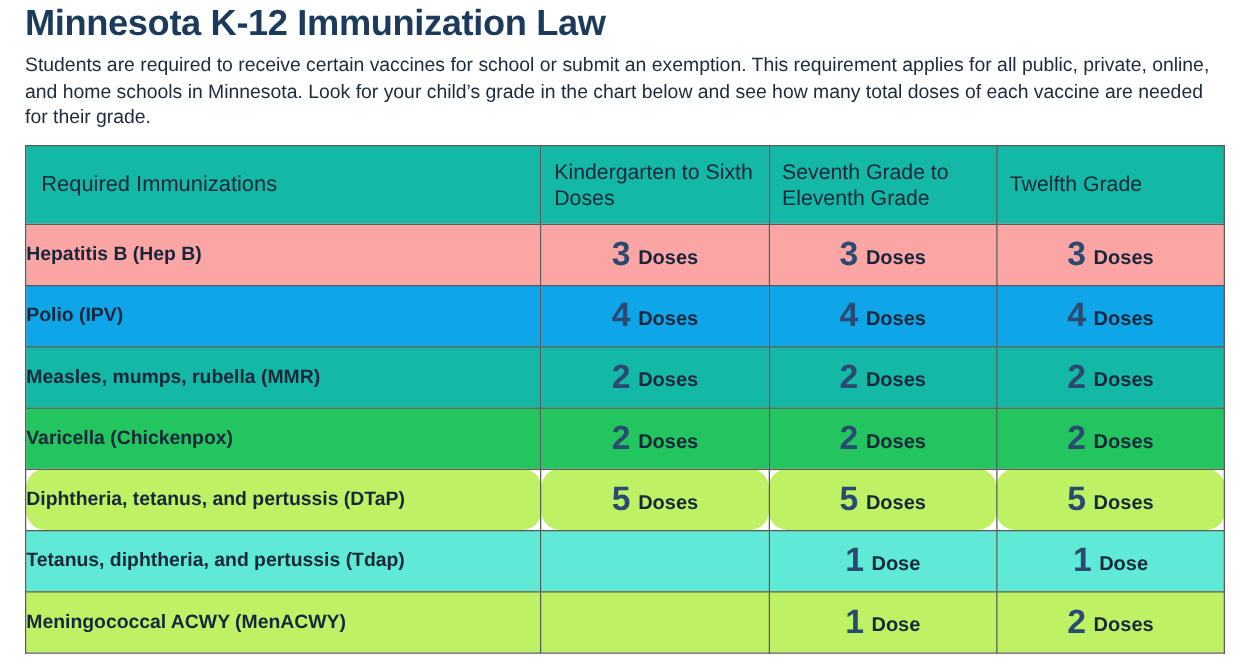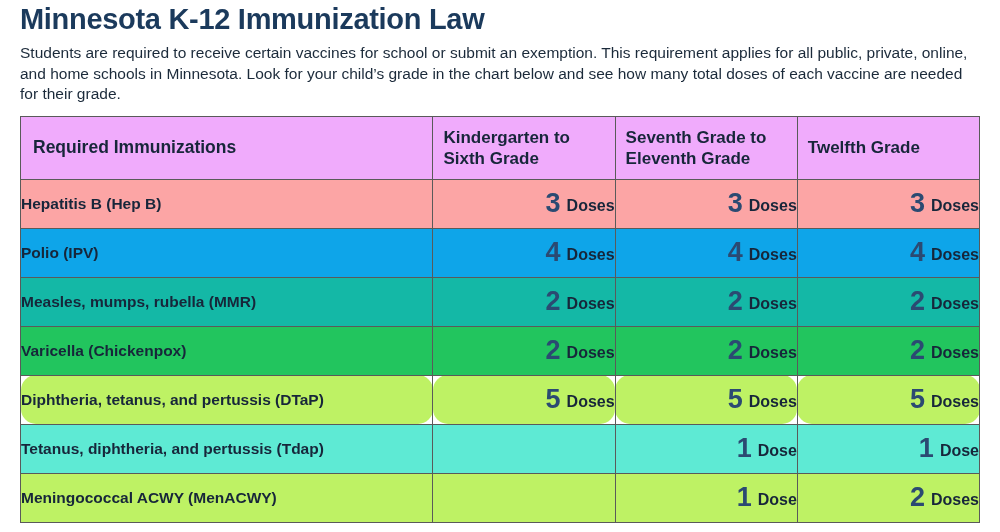--- a/index.html
+++ b/index.html
@@ -46,44 +46,44 @@
   table.immz td, table.immz th {
     border: 1px solid #5a5a5a;
     padding: 0;
     vertical-align: middle;
   }
   .col-label { width: 412px; }
   .col-dose  { width: 182px; }
 
   thead th {
     height: 62px;
-    background: #f0abfc;
+    background: #14b8a6;
     text-align: left;
     font-size: 17px;
-    font-weight: bold;
+    font-weight: normal;
     color: #17263a;
     padding: 0 10px;
     line-height: 21px;
   }
   thead th.hdr-label {
     font-size: 17.5px;
     padding-left: 12px;
   }
   thead th.hdr-dose {
     padding-left: 10px;
   }
   tbody tr { height: 49px; }
   td.lbl {
     font-size: 15.5px;
     font-weight: bold;
     color: #17263a;
     padding-left: 12px;
   }
   td.dose {
-    text-align: right;
+    text-align: center;
     padding-left: 22px;
     white-space: nowrap;
   }
   td.dose.blank { padding-left: 0; }
   .num {
     font-size: 27px;
     font-weight: bold;
     color: #2b4a72;
     vertical-align: -1px;
     letter-spacing: 0px;
@@ -115,21 +115,21 @@
   <table class="immz">
     <colgroup>
       <col class="col-label">
       <col class="col-dose">
       <col class="col-dose">
       <col class="col-dose">
     </colgroup>
     <thead>
       <tr>
         <th class="hdr-label">Required Immunizations</th>
-        <th class="hdr-dose">Kindergarten to Sixth Grade</th>
+        <th class="hdr-dose">Kindergarten to Sixth Doses</th>
         <th class="hdr-dose">Seventh Grade to Eleventh Grade</th>
         <th class="hdr-dose">Twelfth Grade</th>
       </tr>
     </thead>
     <tbody>
 
       <tr class="r0">
         <td class="lbl">Hepatitis B (Hep B)</td>
         <td class="dose">
           <span class="num">3</span><span class="unit">Doses</span>

